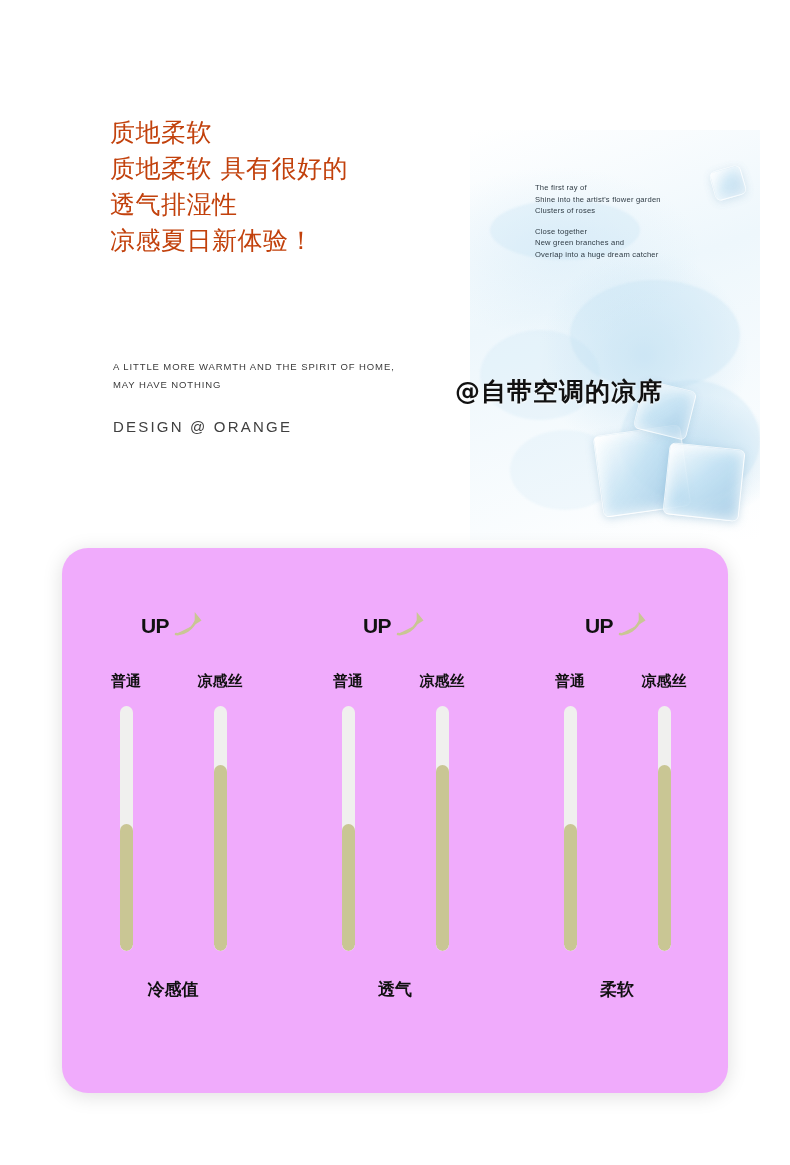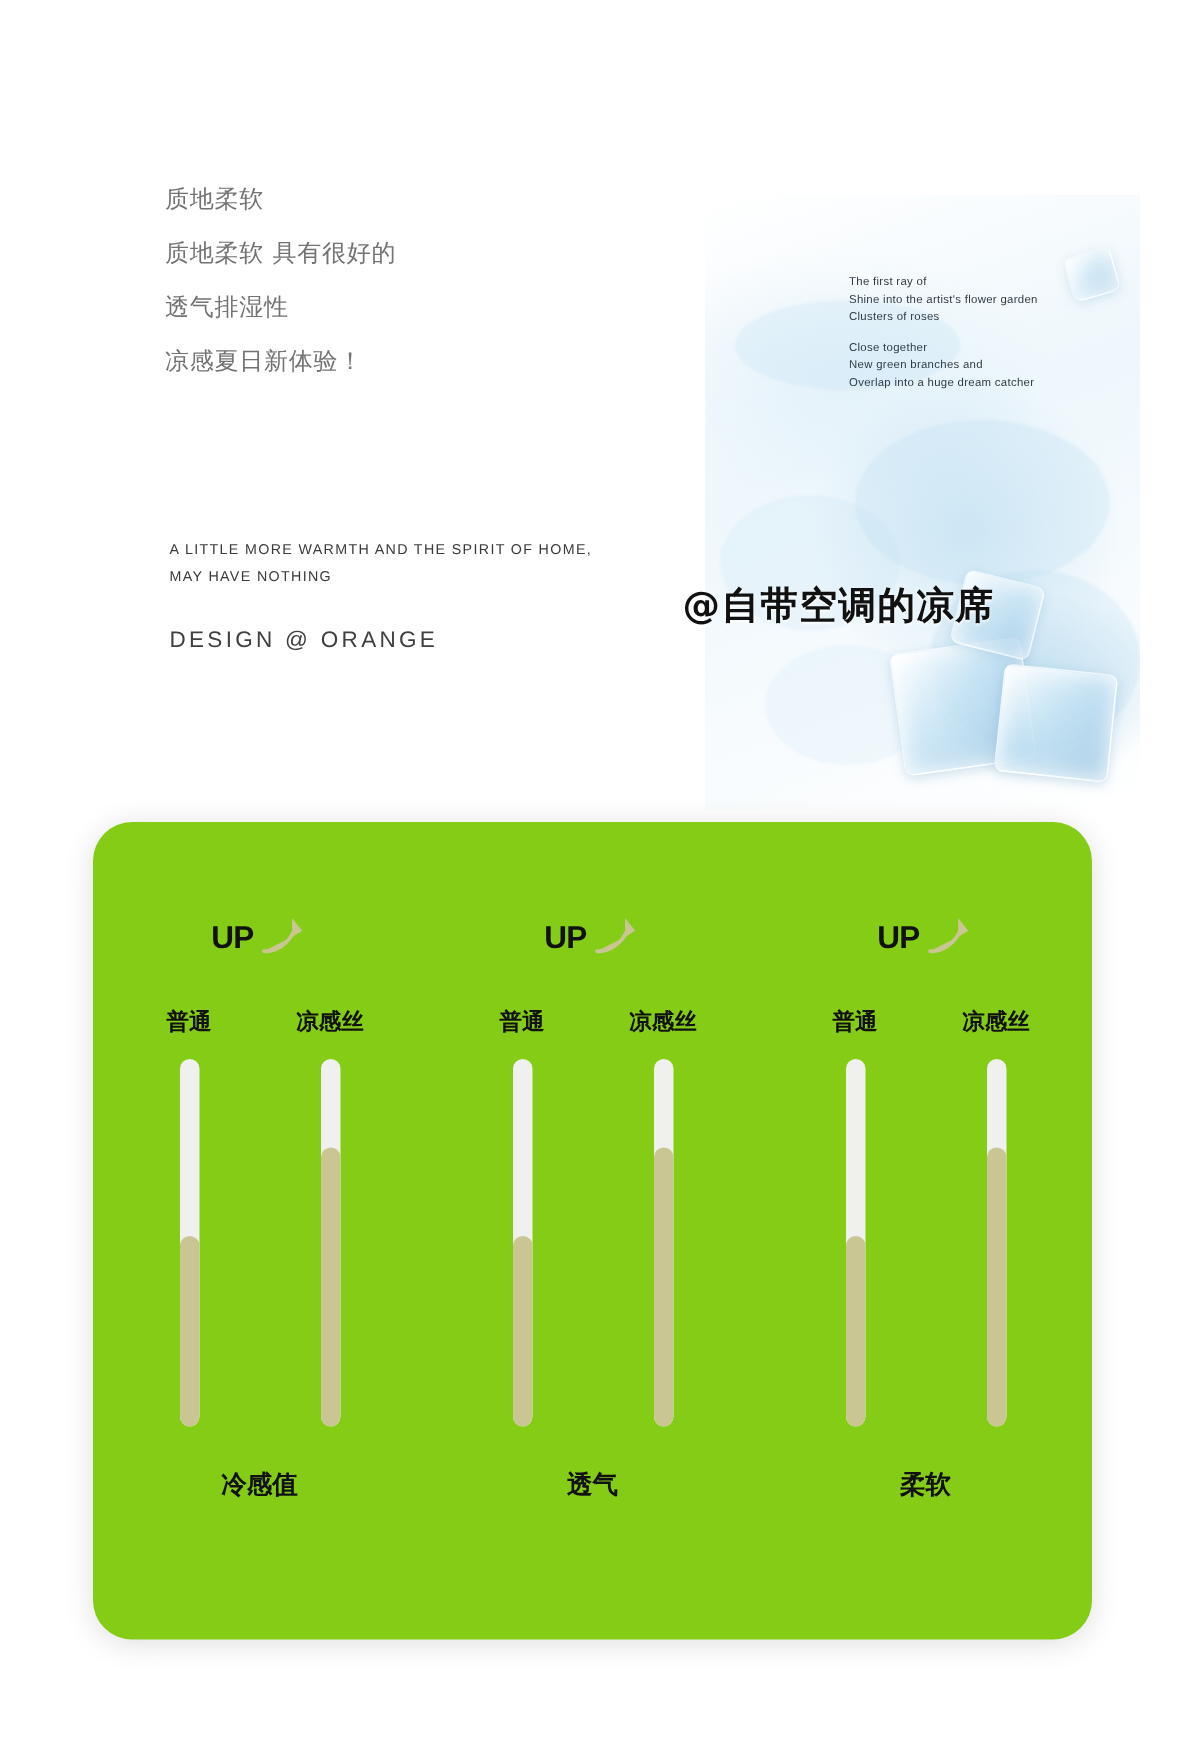--- a/index.html
+++ b/index.html
@@ -16,23 +16,23 @@
   }
 
   
   .headline {
     position: absolute;
     left: 110px;
     top: 115px;
     width: 330px;
   }
   .headline-line {
-    font-size: 16px;
+    font-size: 25px;
     line-height: 36px;
-    color: #737373;
+    color: #c2410c;
     font-weight: 500;
     letter-spacing: 0.5px;
     white-space: nowrap;
     font-family: "DejaVu Sans", "Liberation Sans", sans-serif;
   }
 
   
   .eng-caption {
     position: absolute;
     left: 113px;
@@ -81,51 +81,51 @@
   .ice-cube {
     position: absolute;
     background: linear-gradient(135deg, rgba(255,255,255,0.95), rgba(196,226,243,0.85) 45%, rgba(150,195,225,0.8));
     border: 1px solid rgba(255,255,255,0.8);
     border-radius: 6px;
     box-shadow: inset 0 0 14px rgba(255,255,255,0.9), 0 2px 8px rgba(120,170,200,0.35);
   }
 
   .poem {
     position: absolute;
-    left: 566px;
+    left: 535px;
     top: 182px;
     width: 175px;
     font-size: 7.6px;
     line-height: 11.5px;
     color: #2f3b44;
     letter-spacing: 0.2px;
   }
   .poem .gap { height: 9px; }
 
   .brand-tag {
     position: absolute;
     left: 455px;
-    top: 387px;
+    top: 375px;
     font-size: 25px;
     font-weight: 700;
     color: #111;
     letter-spacing: 1px;
     font-family: "DejaVu Sans", "Liberation Sans", sans-serif;
     text-shadow: 0 1px 2px rgba(255,255,255,0.9);
     text-align: center;
   }
 
   
   .card {
     position: absolute;
     left: 62px;
     top: 548px;
     width: 666px;
     height: 545px;
-    background: #84cc16;
+    background: #f0abfc;
     border-radius: 26px;
     box-shadow: 0 3px 20px rgba(0,0,0,0.13);
   }
 
   .groups {
     position: absolute;
     inset: 0;
     display: flex;
   }
   .group {

